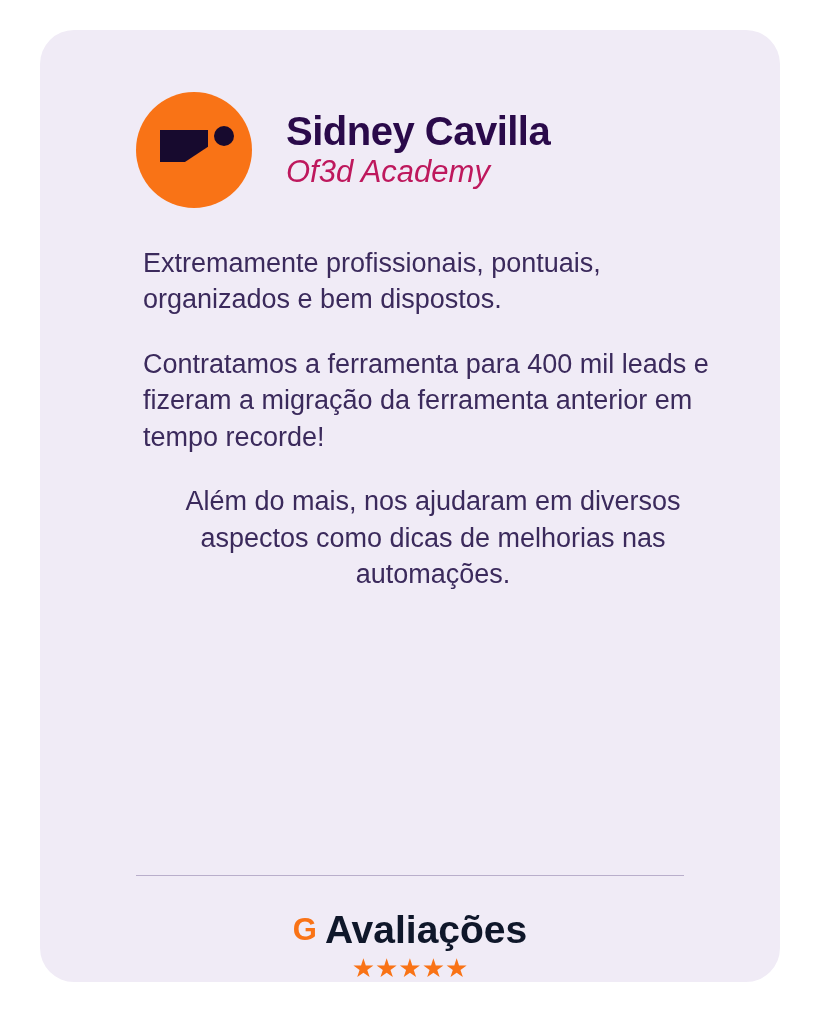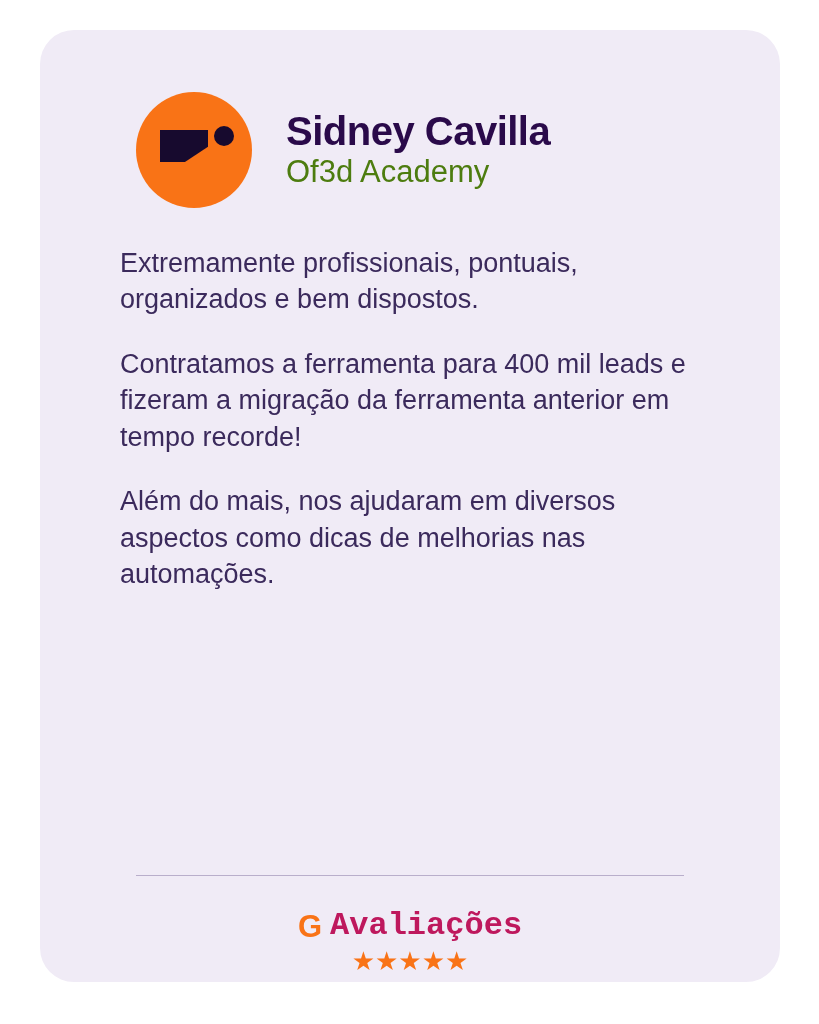--- a/index.html
+++ b/index.html
@@ -71,38 +71,40 @@
   }
   .name {
     font-size: 40px;
     font-weight: bold;
     color: #2a0a4a;
     letter-spacing: -0.5px;
     line-height: 1.1;
   }
   .company {
     font-size: 31px;
-    color: #4d7c0f;
+    color: #be185d;
     line-height: 1.2;
     margin-top: 0;
+    font-style: italic;
   }
   .body {
     position: absolute;
-    left: 80px;
+    left: 103px;
     top: 215px;
     width: 580px;
   }
   .para {
     font-size: 27px;
     line-height: 1.35;
     color: #3b2a5c;
     margin: 0 0 28px 0;
   }
   .para:last-child {
     margin-bottom: 16px;
+    text-align: center;
   }
   .divider {
     position: absolute;
     left: 96px;
     top: 845px;
     width: 548px;
     height: 1px;
     background: #b9aecb;
   }
   .footer {
@@ -119,25 +121,24 @@
     align-items: center;
     gap: 8px;
   }
   .brand .g {
     font-size: 31px;
     font-weight: bold;
     color: #f97316;
     line-height: 1;
   }
   .brand .label {
-    font-size: 32px;
+    font-size: 39px;
     font-weight: bold;
-    color: #be185d;
+    color: #0f172a;
     line-height: 1;
-    font-family: Liberation Mono, monospace;
   }
   .stars {
     margin-top: 6px;
     display: flex;
     gap: 3px;
     color: #f97316;
     font-size: 26px;
     line-height: 1;
   }
 </style>

